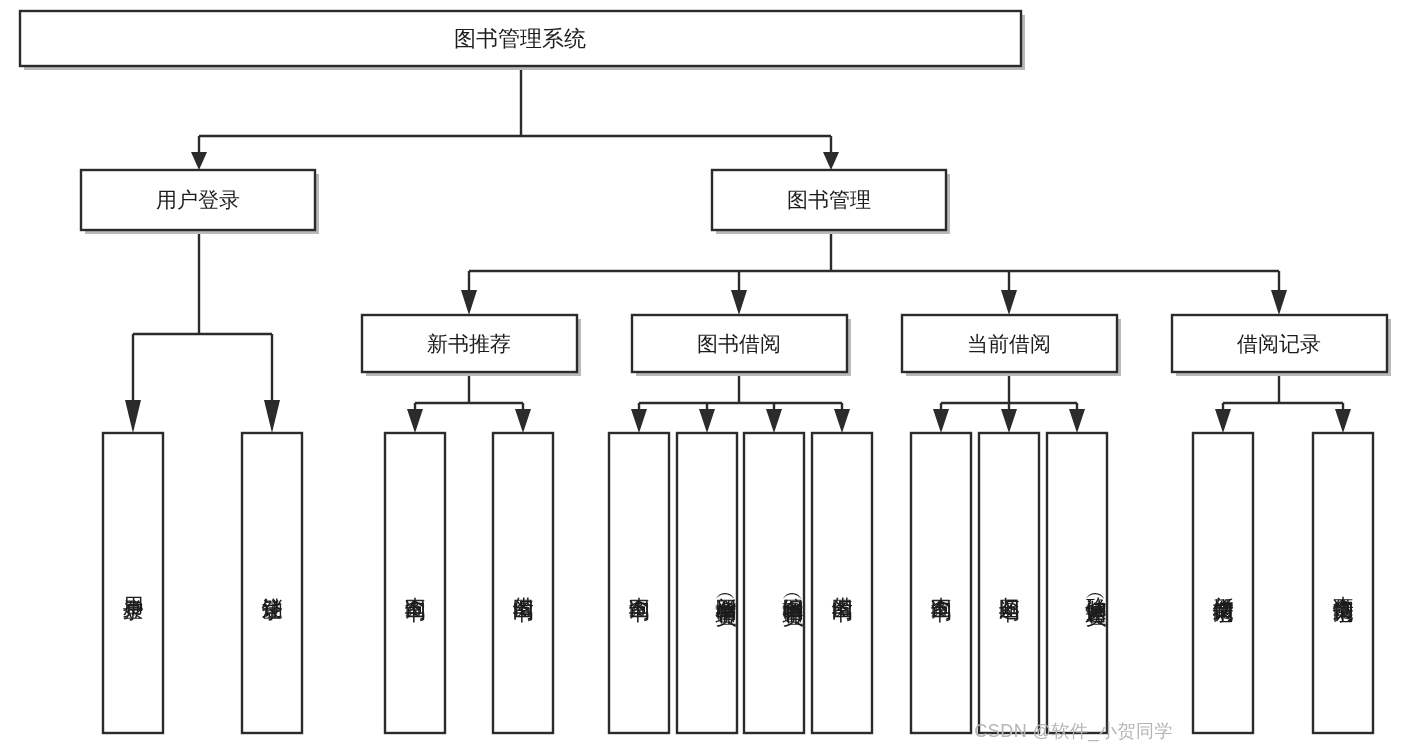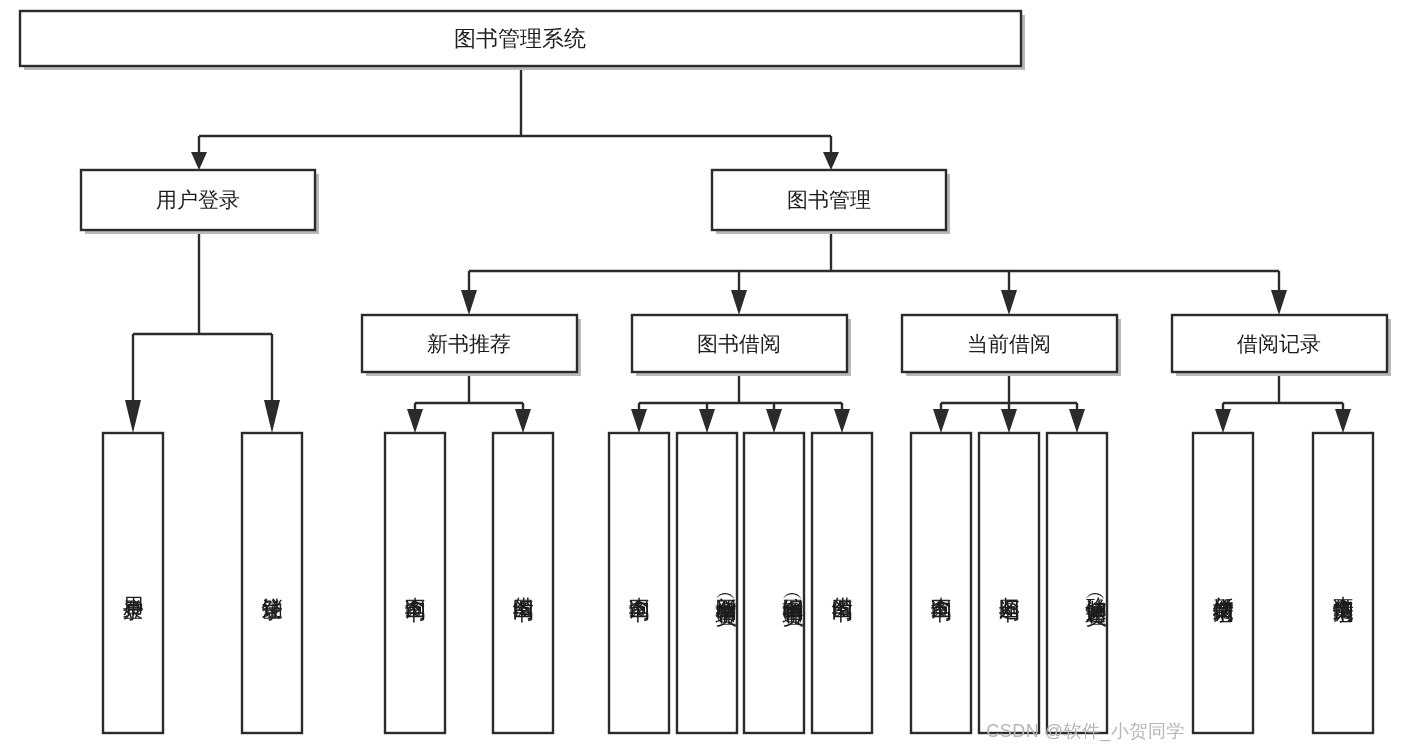--- a/index.html
+++ b/index.html
@@ -71,21 +71,21 @@
     align-items: flex-start;
     justify-content: center;
     white-space: nowrap;
     pointer-events: none;
   }
   .leaf-label.mid {
     align-items: center;
   }
   .watermark {
     position: absolute;
-    right: 8px;
+    right: 20px;
     bottom: 4px;
     font-family: "Liberation Sans", sans-serif;
     font-size: 18px;
     color: #b5b5b5;
     letter-spacing: 0.5px;
     white-space: nowrap;
   }
 </style>
 </head>
 <body>

